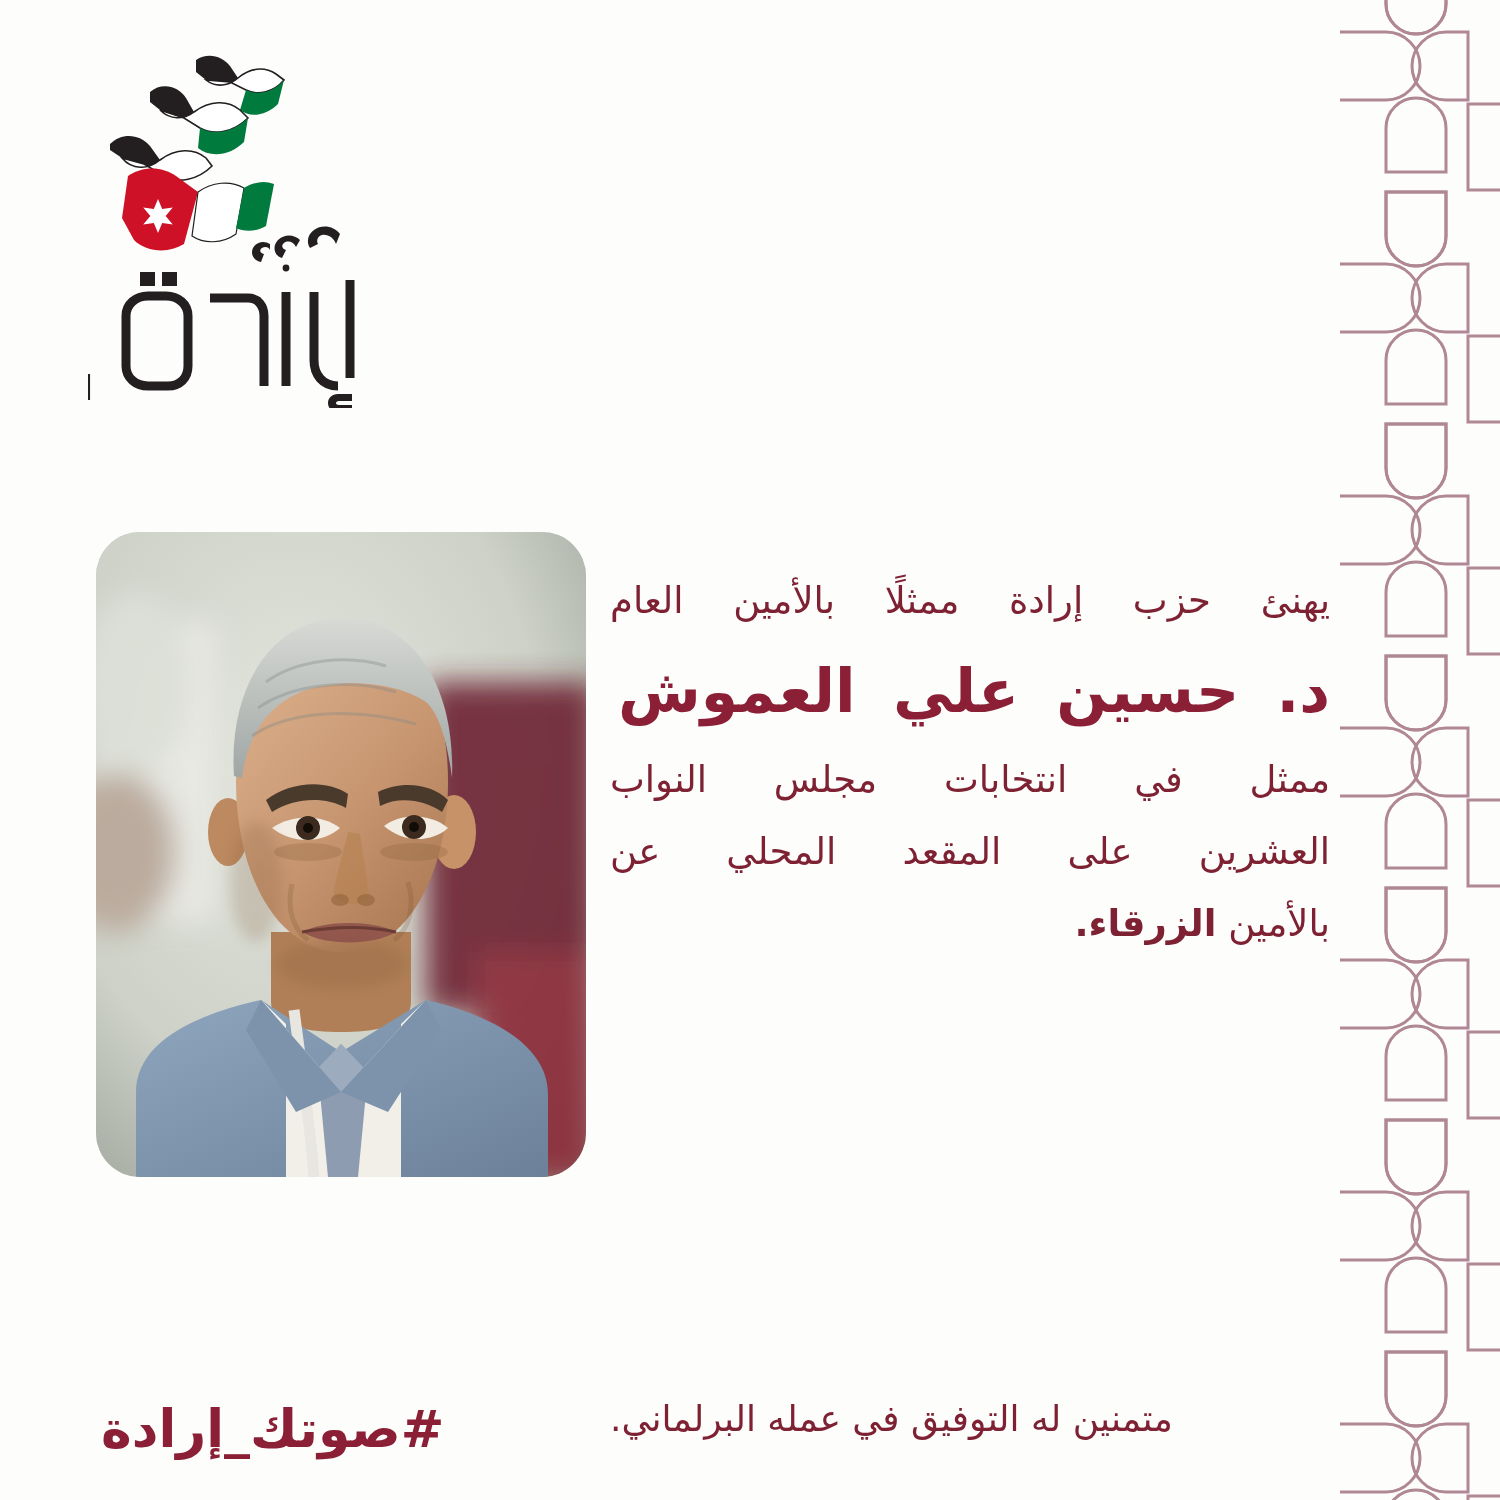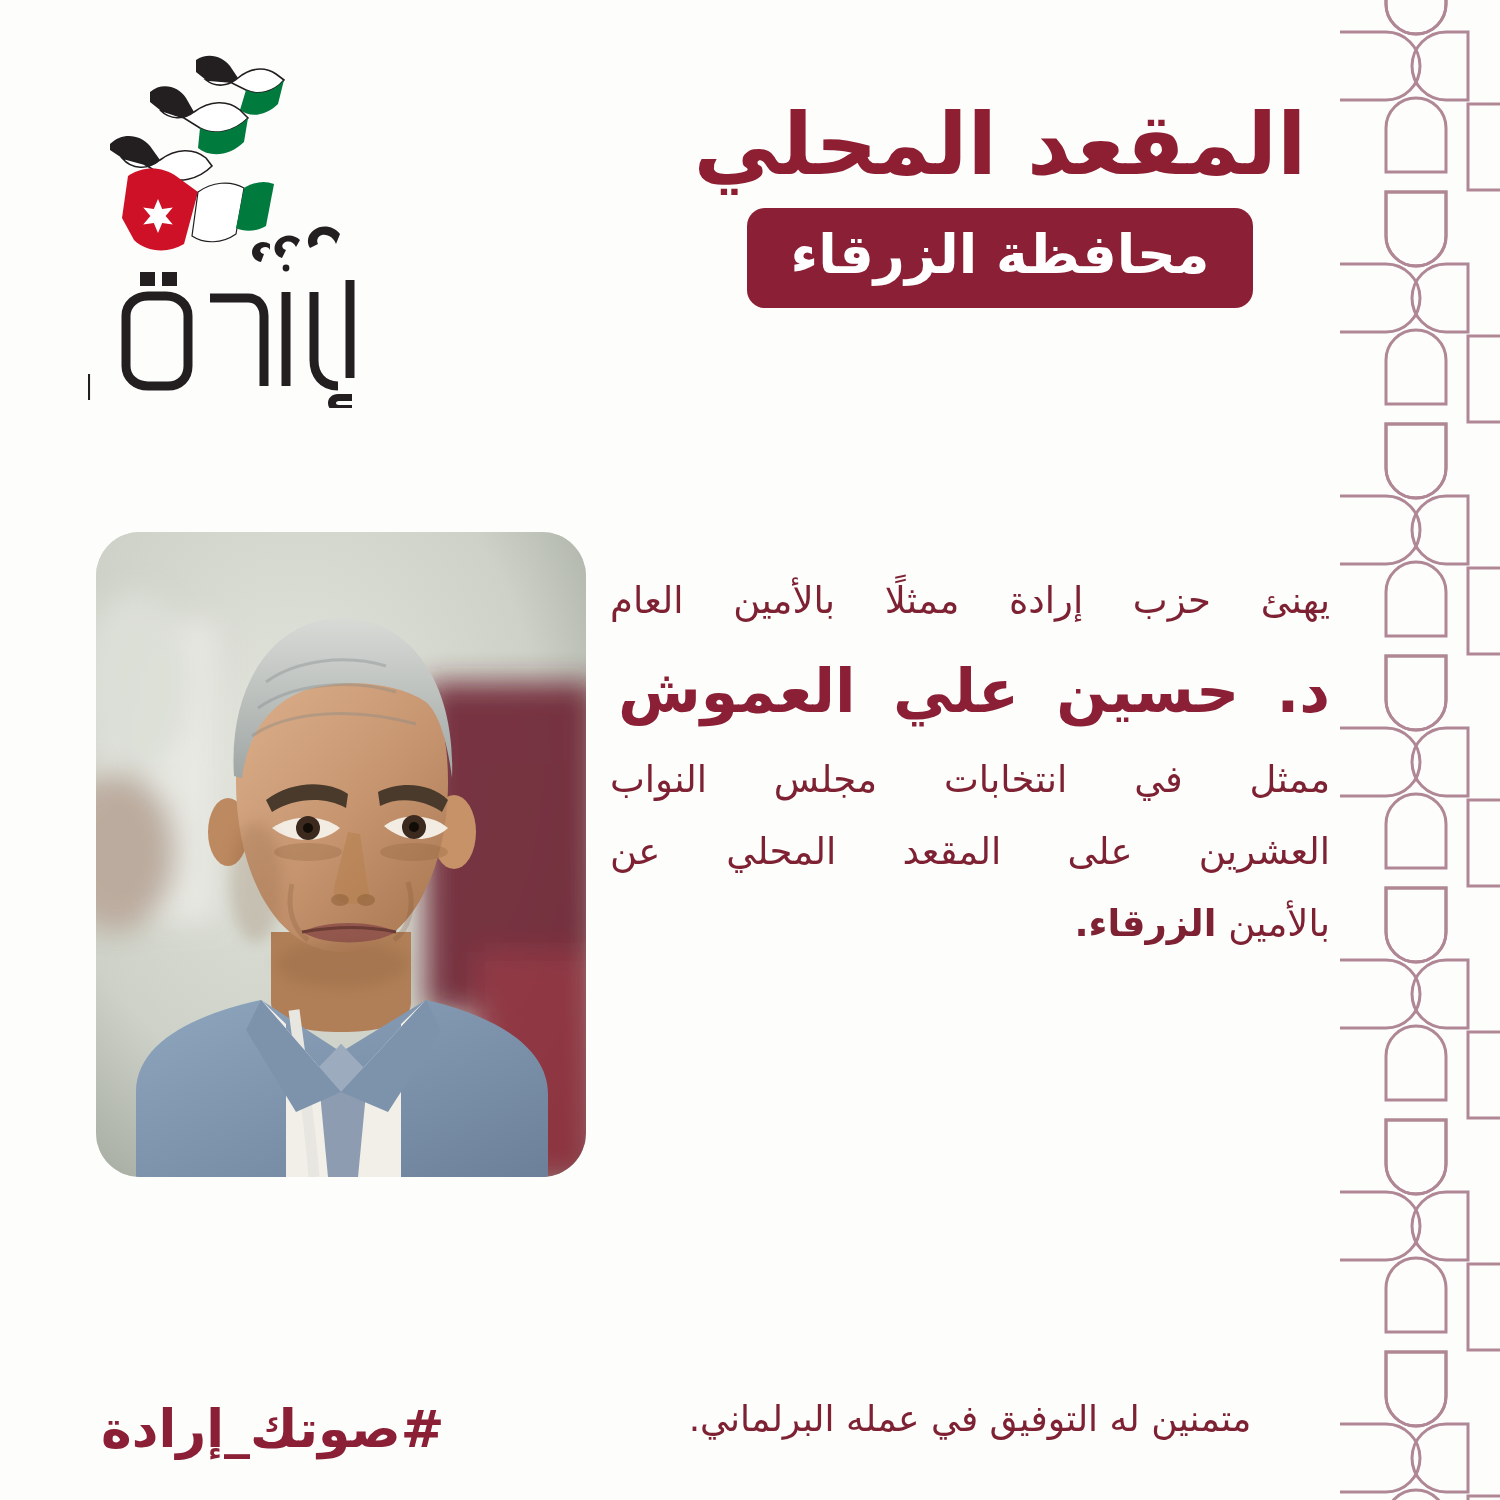--- a/index.html
+++ b/index.html
@@ -133,21 +133,21 @@
 
   
   .closing-line {
     position: absolute;
     right: 170px;
     top: 1392px;
     width: 720px;
     font-size: 36px;
     color: #7e2233;
     direction: rtl;
-    text-align: center;
+    text-align: left;
     line-height: 1.5;
   }
 
   
   .hashtag {
     position: absolute;
     left: 101px;
     top: 1396px;
     font-size: 52px;
     font-weight: bold;
@@ -241,26 +241,20 @@
       <g fill="#231f20">
         <rect x="52" y="224" width="15" height="14"></rect>
         <rect x="74" y="224" width="15" height="14"></rect>
         <path d="M250,346 c-6,0 -10,4 -10,9 0,5 4,9 10,9 l14,0 0,-7 -13,0 c-2,0 -3,-1 -3,-2 0,-1 1,-2 3,-2 l13,0 0,-7 Z"></path>
       </g>
 
       <text x="12" y="352" font-family="'Liberation Sans', sans-serif" font-size="36" letter-spacing="7" fill="#231f20">ERADAH</text>
     </svg>
   </div>
 
-  <div class="header">
-    <div class="header-title">المقعد المحلي</div>
-    <div class="badge-wrap">
-      <div class="badge">محافظة الزرقاء</div>
-    </div>
-  </div>
 
   <div class="portrait">
     <svg viewBox="0 0 490 645" xmlns="http://www.w3.org/2000/svg" preserveAspectRatio="xMidYMid slice">
       <defs>
         <radialGradient id="bgGrad" cx="40%" cy="35%" r="85%">
           <stop offset="0%" stop-color="#e4e6de"></stop>
           <stop offset="60%" stop-color="#cdd1c7"></stop>
           <stop offset="100%" stop-color="#9aa096"></stop>
         </radialGradient>
         <linearGradient id="suitGrad" x1="0" y1="0" x2="1" y2="1">

